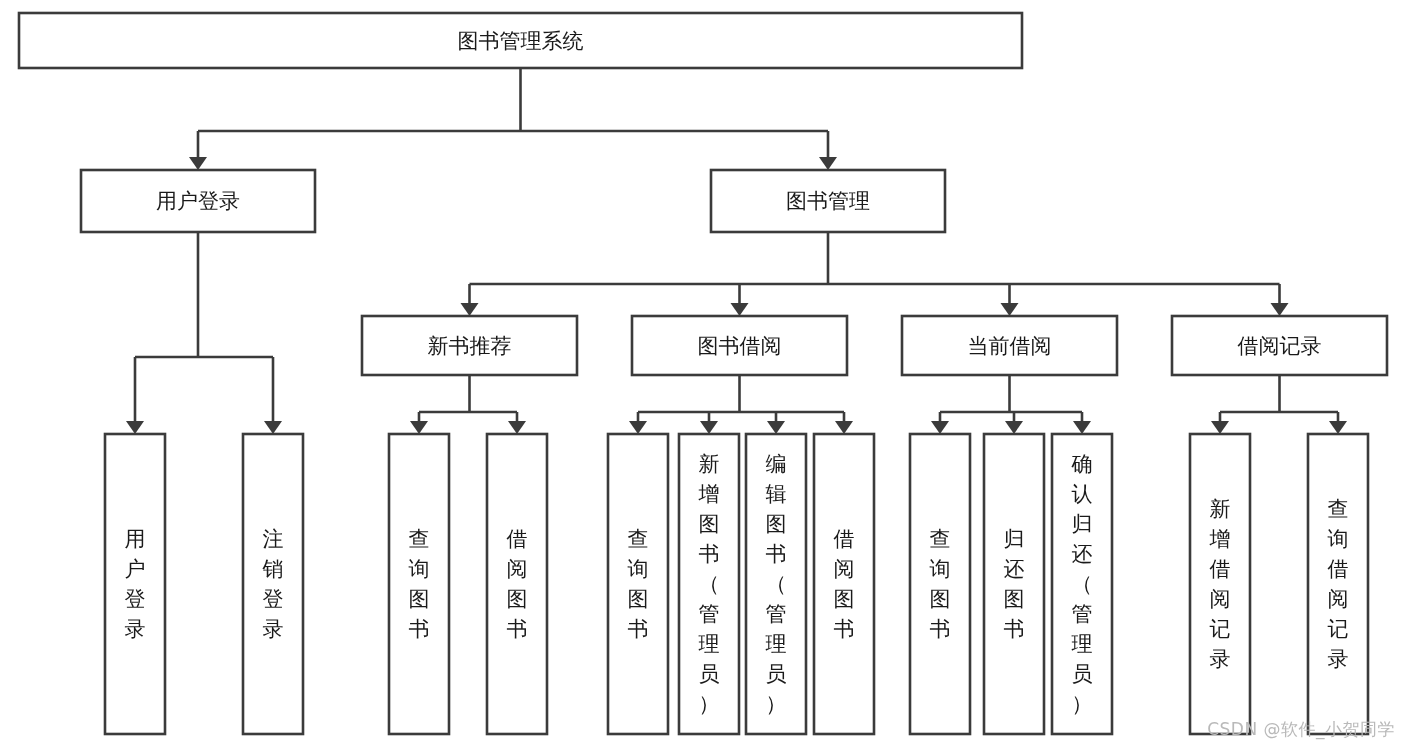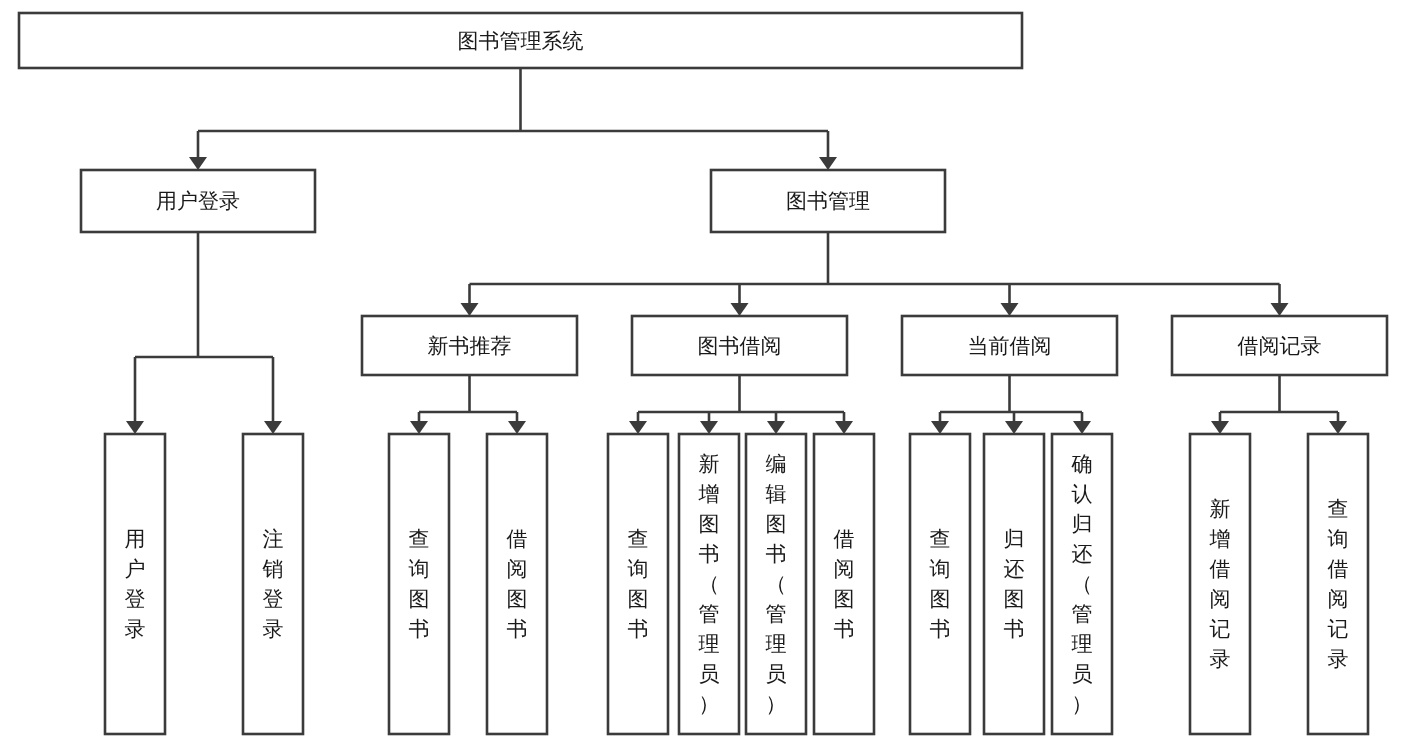--- a/index.html
+++ b/index.html
@@ -212,13 +212,14 @@
       </g>
       <g>
         <rect class="node-box" x="1190" y="434" width="60" height="300"></rect>
         <text class="node-label-v" x="1220" y="516"><tspan x="1220" dy="0">新</tspan><tspan x="1220" dy="30">增</tspan><tspan x="1220" dy="30">借</tspan><tspan x="1220" dy="30">阅</tspan><tspan x="1220" dy="30">记</tspan><tspan x="1220" dy="30">录</tspan></text>
       </g>
       <g>
         <rect class="node-box" x="1308" y="434" width="60" height="300"></rect>
         <text class="node-label-v" x="1338" y="516"><tspan x="1338" dy="0">查</tspan><tspan x="1338" dy="30">询</tspan><tspan x="1338" dy="30">借</tspan><tspan x="1338" dy="30">阅</tspan><tspan x="1338" dy="30">记</tspan><tspan x="1338" dy="30">录</tspan></text>
       </g>
     </svg>
+  <div class="watermark">CSDN @软件_小贺同学</div>
 </div>
 
 </body></html>

